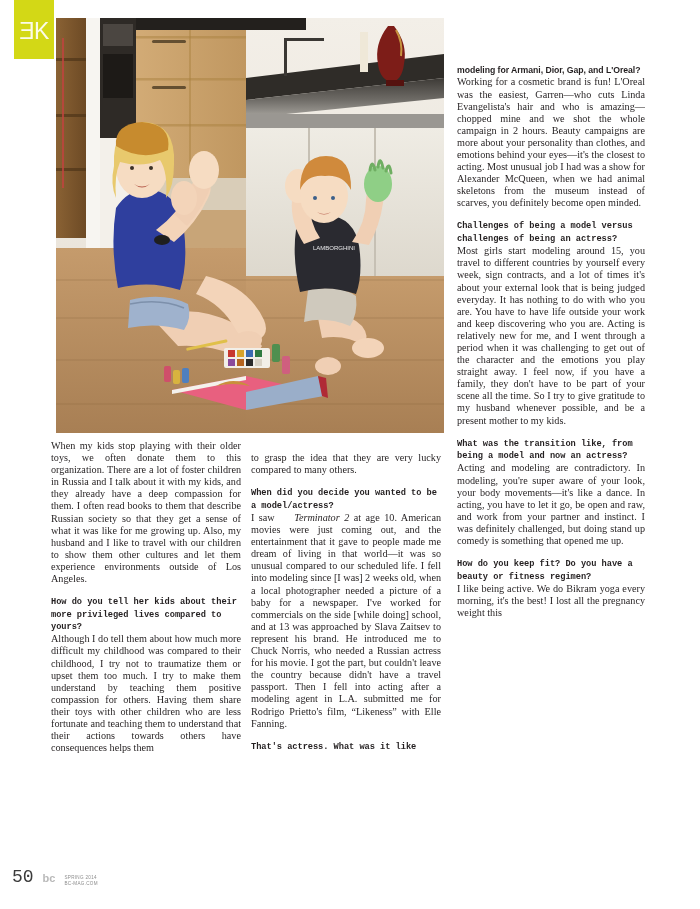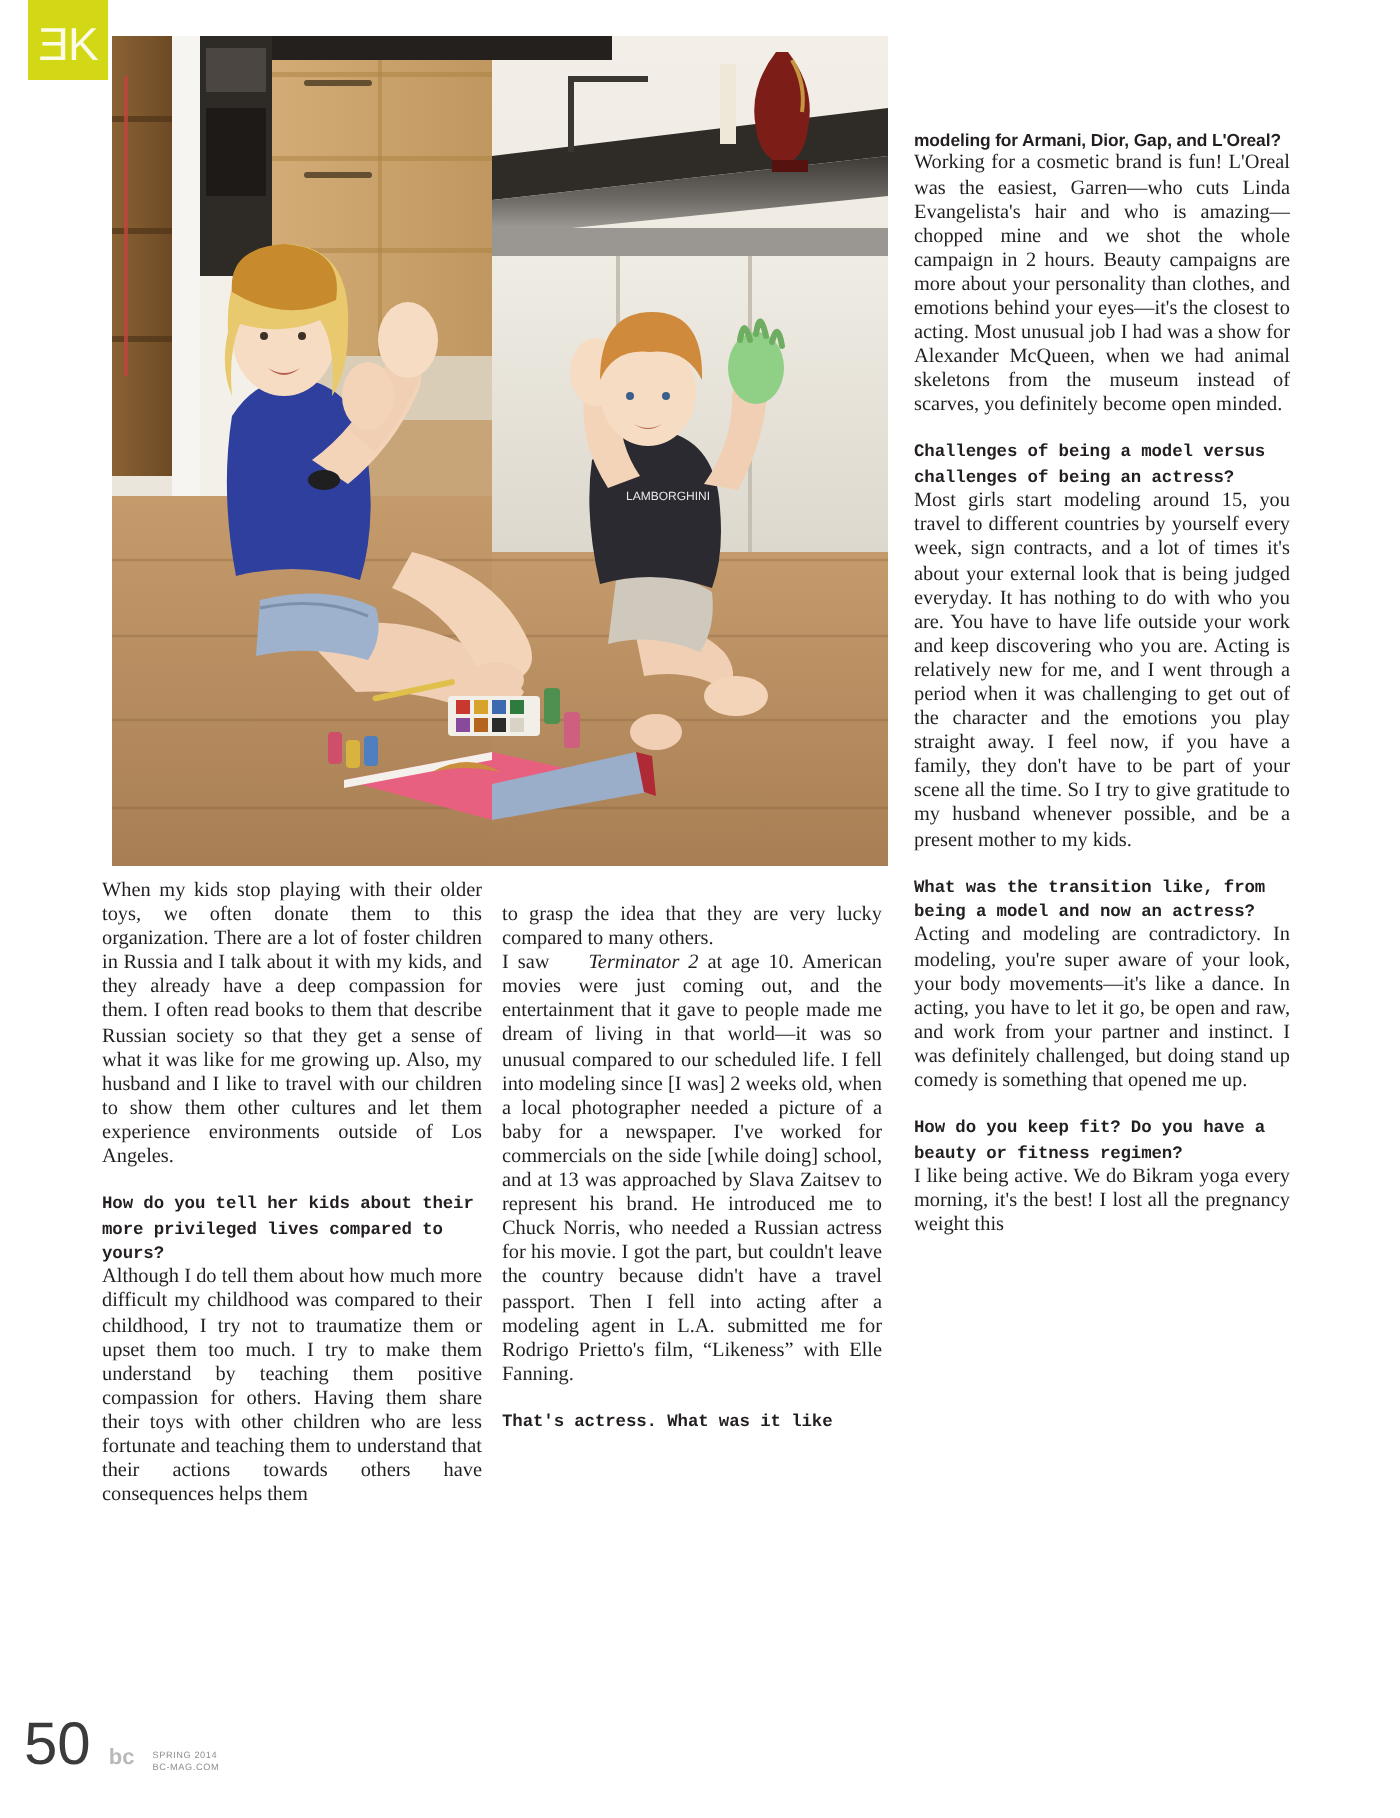--- a/index.html
+++ b/index.html
@@ -15,21 +15,21 @@
     font-family: "Liberation Serif", serif;
     color: #231f20;
   }
 
   
   .logo-mark {
     position: absolute;
     left: 14px;
     top: 0px;
     width: 40px;
-    height: 40px;
+    height: 59px;
     background: #d3d816;
     display: flex;
     align-items: center;
     justify-content: center;
   }
   .logo-mark .glyph {
     font-family: "Liberation Sans", sans-serif;
     font-size: 23px;
     letter-spacing: -0.5px;
     color: #fbfbe8;
@@ -86,22 +86,22 @@
   
   .footer {
     position: absolute;
     left: 12px;
     bottom: 20px;
     display: flex;
     align-items: baseline;
     gap: 9px;
   }
   .folio {
-    font-family: Liberation Sans, sans-serif;
-    font-size: 30px;
+    font-family: Liberation Mono, monospace;
+    font-size: 18px;
     color: #3b3b3b;
     line-height: 1;
   }
   .footer-mark {
     font-family: "Liberation Sans", sans-serif;
     font-weight: bold;
     font-size: 11px;
     color: #b9b9b9;
     line-height: 1;
   }
@@ -293,20 +293,21 @@
 </div>
 
 <div class="col col-1">
   <p class="body-para">When my kids stop playing with their older toys, we often donate them to this organization. There are a lot of foster children in Russia and I talk about it with my kids, and they already have a deep compassion for them. I often read books to them that describe Russian society so that they get a sense of what it was like for me growing up. Also, my husband and I like to travel with our children to show them other cultures and let them experience environments outside of Los Angeles.</p>
   <p class="q spaced">How do you tell her kids about their more privileged lives compared to yours?</p>
   <p class="body-para">Although I do tell them about how much more difficult my childhood was compared to their childhood, I try not to traumatize them or upset them too much. I try to make them understand by teaching them positive compassion for others. Having them share their toys with other children who are less fortunate and teaching them to understand that their actions towards others have consequences helps them</p>
 </div>
 
 <div class="col col-2">
   <p class="body-para">to grasp the idea that they are very lucky compared to many others.</p>
+  <p class="q spaced">When did you decide you wanted to be a model/actress?</p>
   <p class="body-para"><span>I saw </span><span class="it">Terminator 2</span><span> at age 10. American movies were just coming out, and the entertainment that it gave to people made me dream of living in that world—it was so unusual compared to our scheduled life. I fell into modeling since [I was] 2 weeks old, when a local photographer needed a picture of a baby for a newspaper. I've worked for commercials on the side [while doing] school, and at 13 was approached by Slava Zaitsev to represent his brand. He introduced me to Chuck Norris, who needed a Russian actress for his movie. I got the part, but couldn't leave the country because didn't have a travel passport. Then I fell into acting after a modeling agent in L.A. submitted me for Rodrigo Prietto's film, “Likeness” with Elle Fanning.</span></p>
   <p class="q spaced">That's actress. What was it like</p>
 </div>
 
 <div class="col col-3">
   <p class="q">modeling for Armani, Dior, Gap, and L'Oreal?</p>
   <p class="body-para">Working for a cosmetic brand is fun! L'Oreal was the easiest, Garren—who cuts Linda Evangelista's hair and who is amazing—chopped mine and we shot the whole campaign in 2 hours. Beauty campaigns are more about your personality than clothes, and emotions behind your eyes—it's the closest to acting. Most unusual job I had was a show for Alexander McQueen, when we had animal skeletons from the museum instead of scarves, you definitely become open minded.</p>
   <p class="q spaced">Challenges of being a model versus challenges of being an actress?</p>
   <p class="body-para">Most girls start modeling around 15, you travel to different countries by yourself every week, sign contracts, and a lot of times it's about your external look that is being judged everyday. It has nothing to do with who you are. You have to have life outside your work and keep discovering who you are. Acting is relatively new for me, and I went through a period when it was challenging to get out of the character and the emotions you play straight away. I feel now, if you have a family, they don't have to be part of your scene all the time. So I try to give gratitude to my husband whenever possible, and be a present mother to my kids.</p>
   <p class="q spaced">What was the transition like, from being a model and now an actress?</p>

